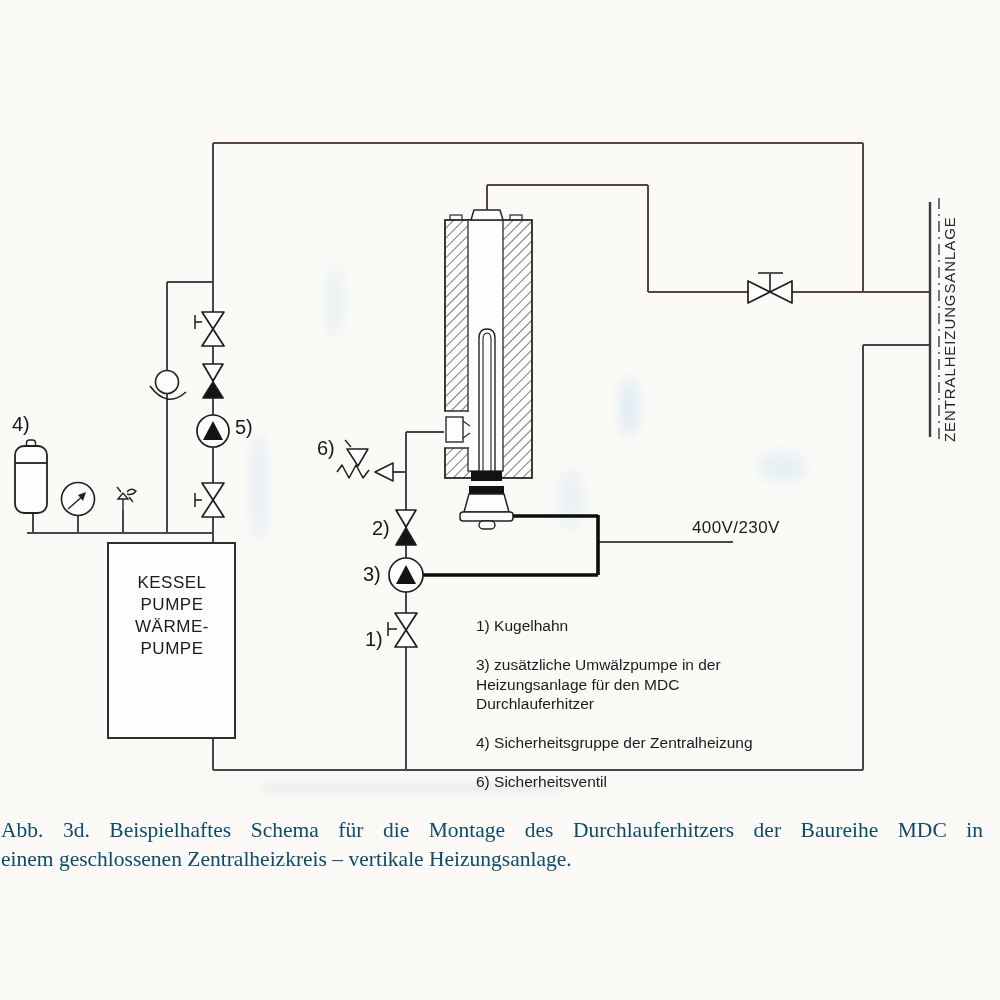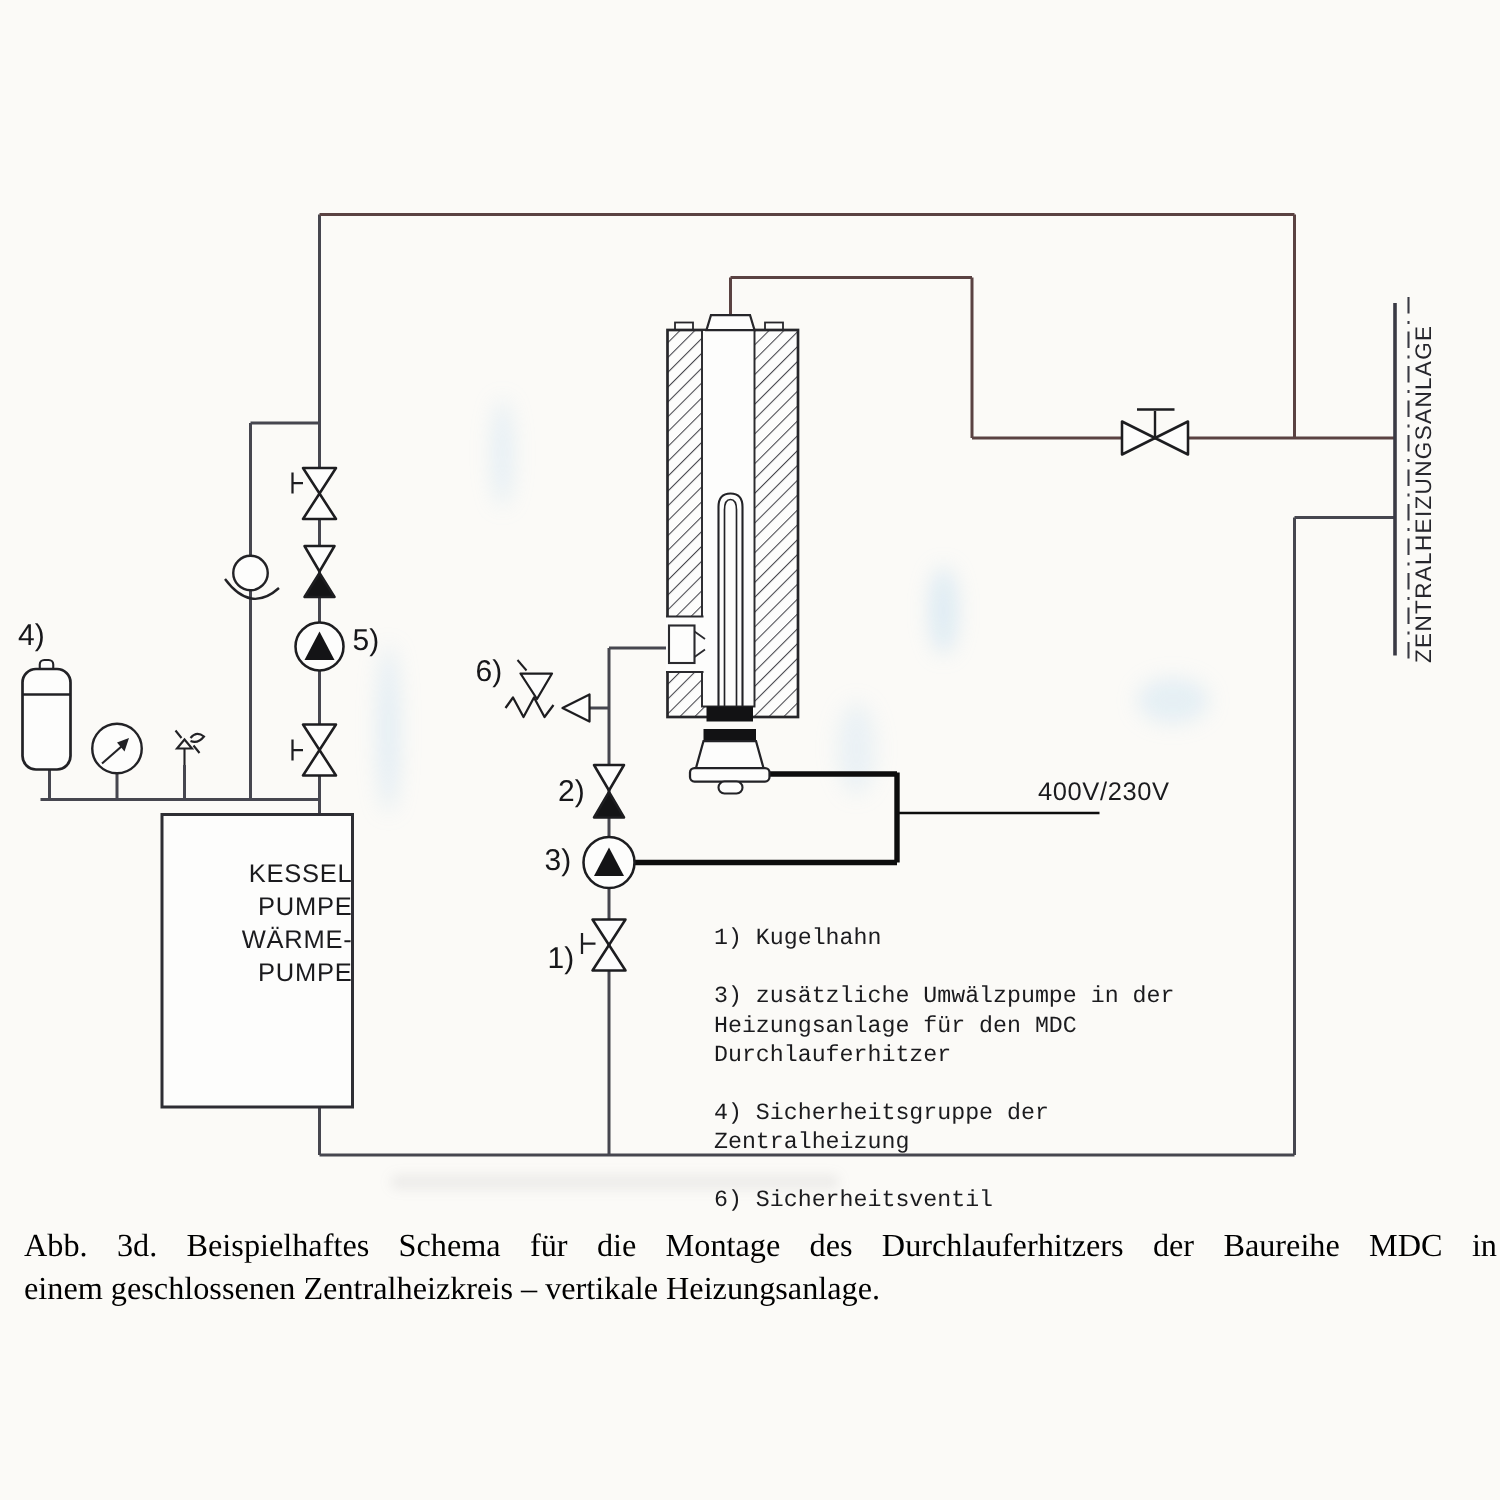--- a/index.html
+++ b/index.html
@@ -1,30 +1,30 @@
 <!DOCTYPE html>
 <html><head>
 <meta charset="utf-8">
 <style>
   html,body{margin:0;padding:0;background:#e9e9e9;}
   .page{position:relative;width:1000px;height:1000px;background:#fbfaf7;overflow:hidden;
         font-family:"Liberation Sans",sans-serif;color:#1b1b1e;}
   .layer{position:absolute;left:0;top:0;}
   .smudge{position:absolute;border-radius:50%;filter:blur(7px);pointer-events:none;}
   .marker{position:absolute;font-size:20px;color:#17171a;}
-  .kessel-label{position:absolute;left:109px;top:572px;width:126px;text-align:right;
+  .kessel-label{position:absolute;left:109px;top:572px;width:126px;text-align:center;
                 font-size:17px;line-height:22px;letter-spacing:.5px;}
   .kessel-label span{display:block;}
   .legend{position:absolute;left:476px;top:597px;width:334px;font-size:15.5px;
-          line-height:19.4px;white-space:pre-line;font-family:Liberation Mono, monospace;}
+          line-height:19.4px;white-space:pre-line;}
   .voltage{position:absolute;left:660px;top:518px;font-size:17px;letter-spacing:.4px;margin-left:32px;}
   .wall-label{position:absolute;left:941px;top:204px;height:238px;writing-mode:vertical-rl;
               transform:rotate(180deg);font-size:15px;letter-spacing:.9px;color:#26262c;}
-  .caption{position:absolute;left:16px;top:816px;width:982px;font-family:"Liberation Serif",serif;
-           font-size:21.5px;line-height:29px;color:#000000;}
+  .caption{position:absolute;left:1px;top:816px;width:982px;font-family:"Liberation Serif",serif;
+           font-size:21.5px;line-height:29px;color:#0c4a6e;}
   .cap1{text-align:justify;text-align-last:justify;}
 </style>
 </head>
 <body>
 
 <div class="page">
 
   <div class="smudge" style="left:620px;top:378px;width:18px;height:58px;background:rgba(150,200,235,.30);"></div>
   <div class="smudge" style="left:328px;top:266px;width:14px;height:72px;background:rgba(150,200,235,.22);"></div>
   <div class="smudge" style="left:252px;top:430px;width:14px;height:112px;background:rgba(150,200,235,.25);"></div>

